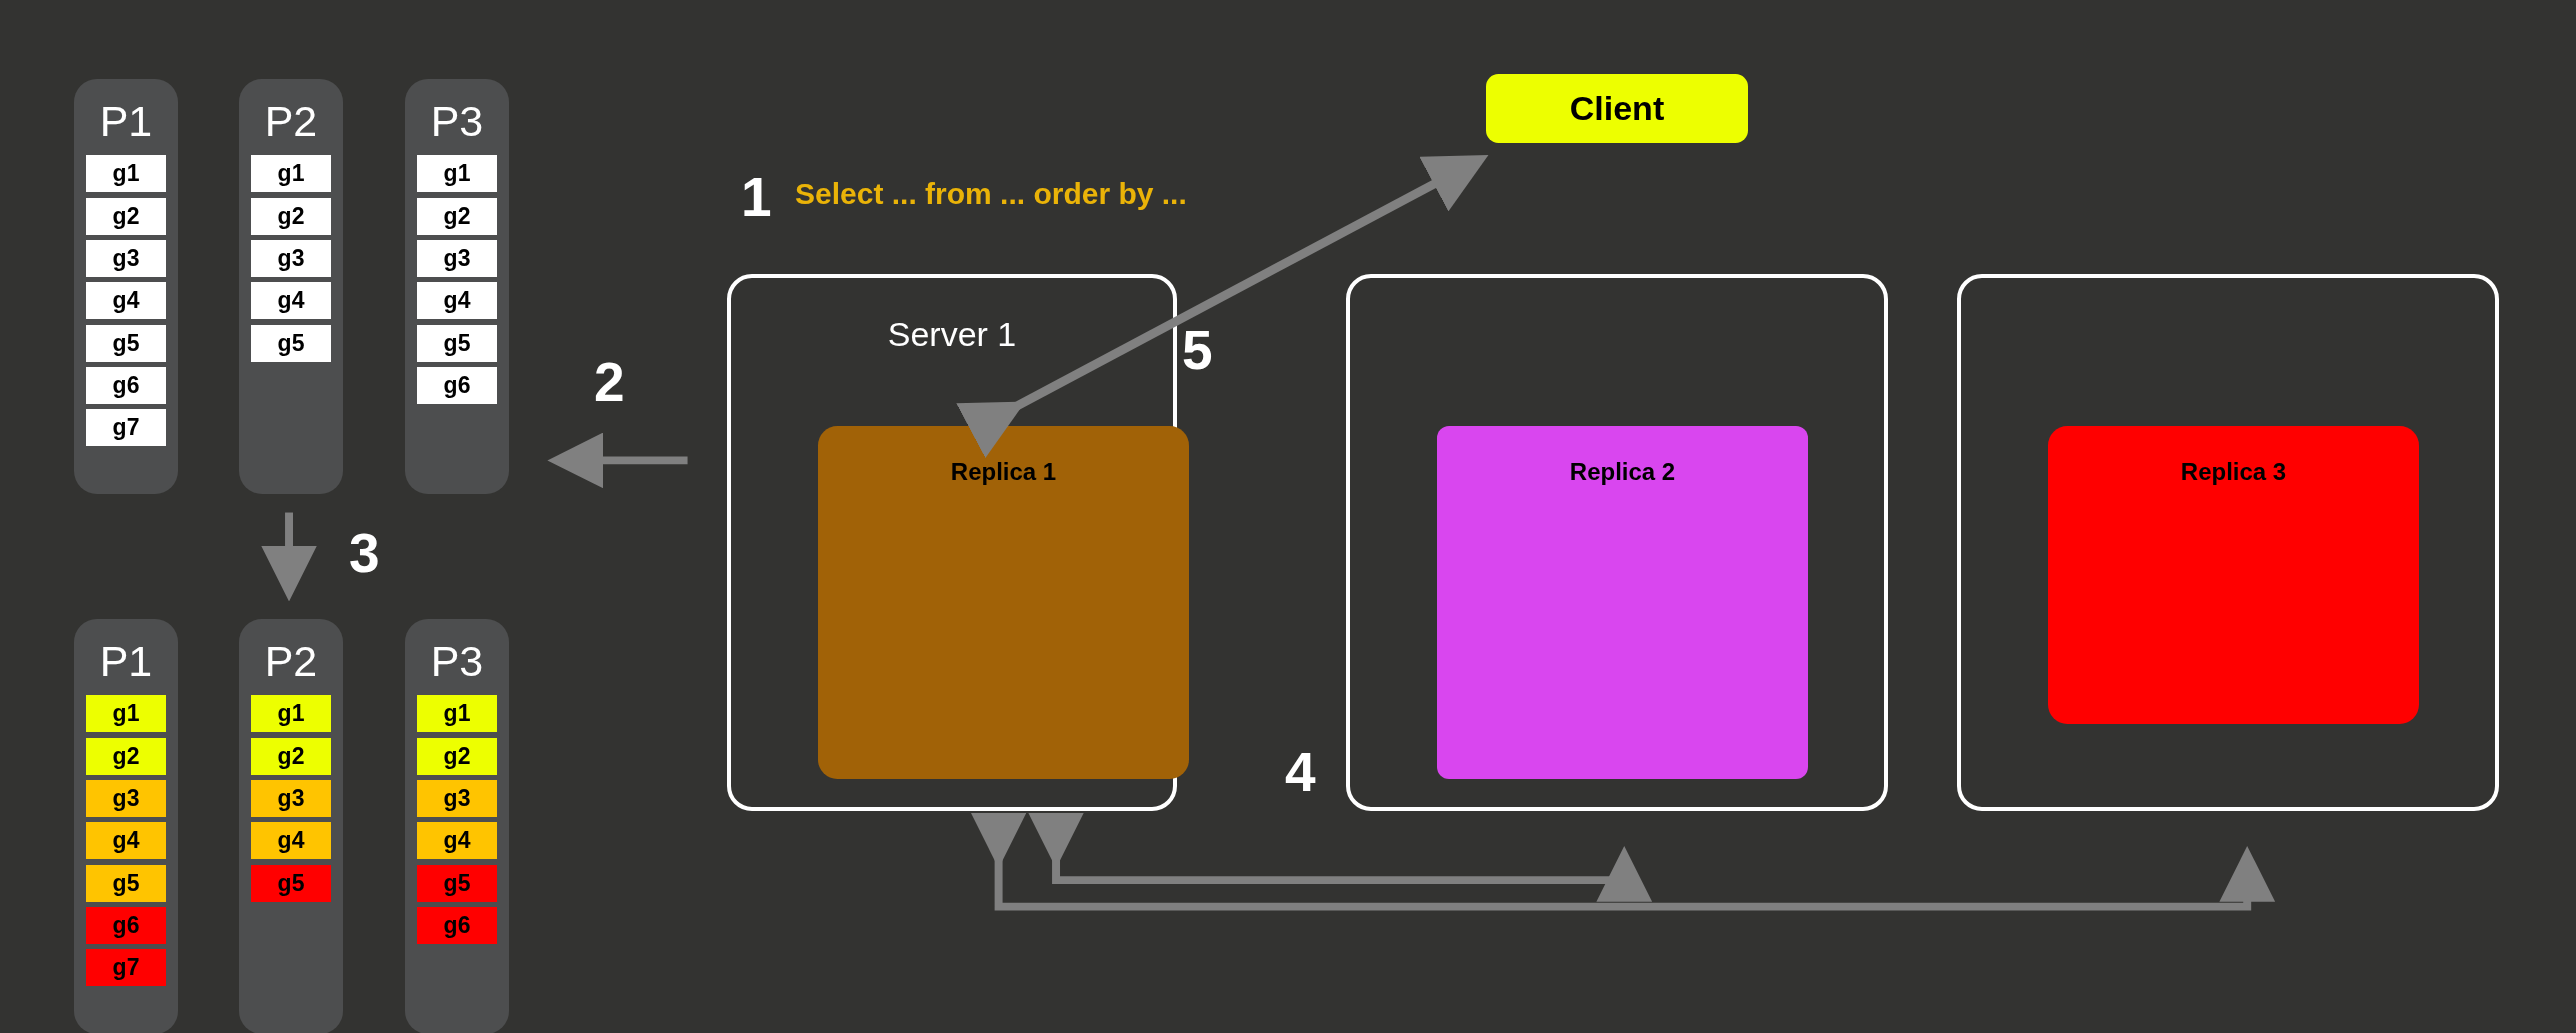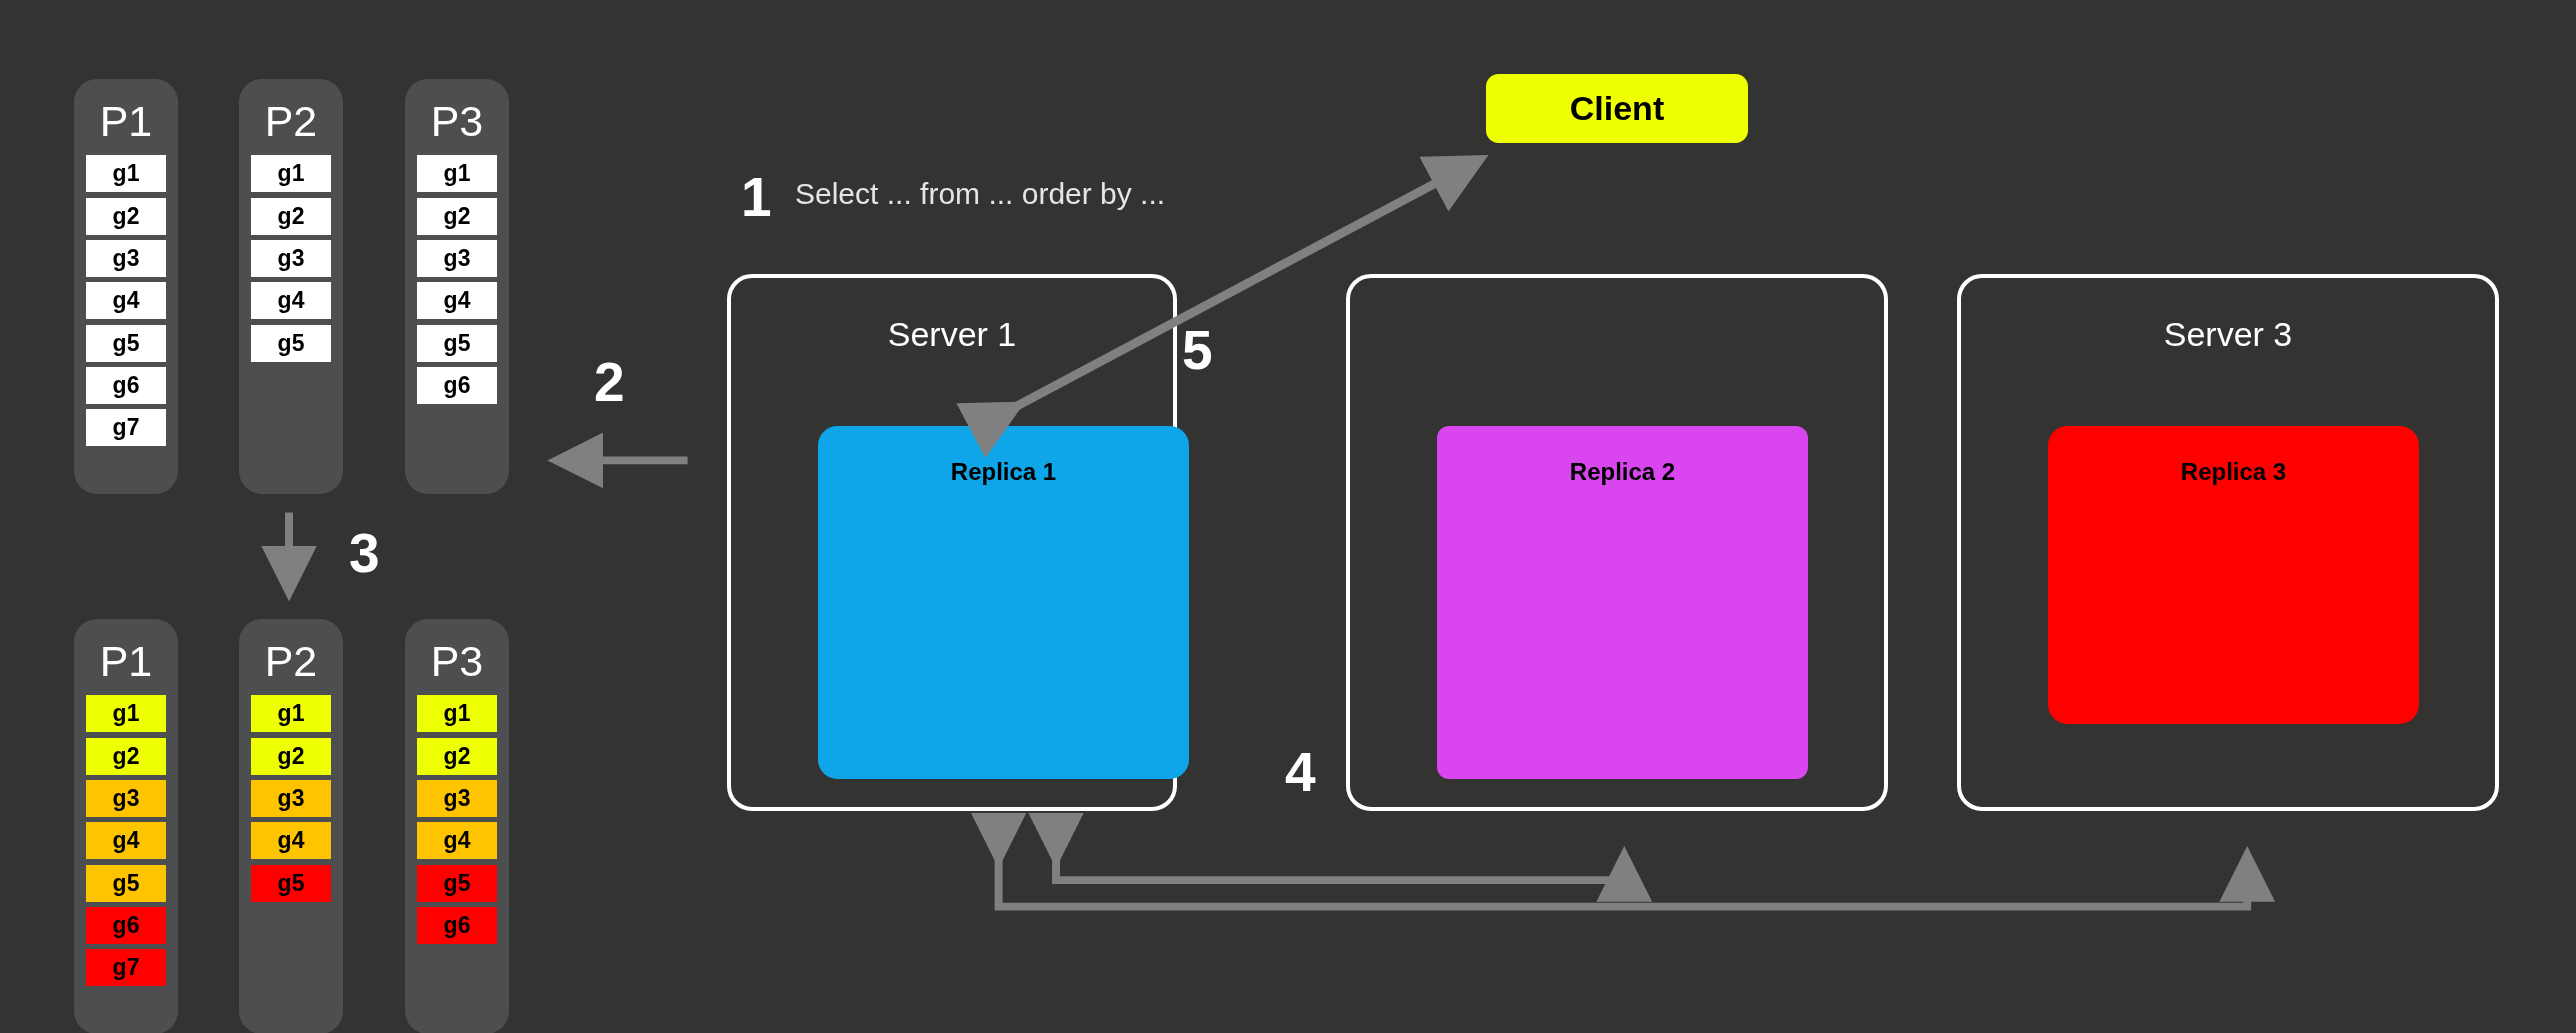--- a/index.html
+++ b/index.html
@@ -59,23 +59,23 @@
     position: absolute;
     color: #ffffff;
     font-weight: bold;
     line-height: 1;
     white-space: nowrap;
   }
 
   
   .query-caption {
     position: absolute;
-    color: #e5e5e5;
+    color: #eab308;
     font-size: 30px;
-    font-weight: normal;
+    font-weight: bold;
     white-space: nowrap;
     line-height: 1;
   }
 
   
   .client-box {
     position: absolute;
     background: #edff00;
     border-radius: 12.4px;
     display: flex;
@@ -108,21 +108,21 @@
   .replica-box {
     position: absolute;
     border-radius: 19.4px;
     color: #000000;
     font-size: 24px;
     font-weight: bold;
     text-align: center;
     box-sizing: border-box;
     padding-top: 32px;
   }
-  .rep-yellow { background: #0ea5e9; }
+  .rep-yellow { background: #a16207; }
   .rep-amber  { background: #d946ef; border-radius: 12px; }
   .rep-red    { background: #ff0000; }
 
   
   #arrows {
     position: absolute;
     left: 0; top: 0;
     width: 2576px;
     height: 1033px;
     pointer-events: none;
@@ -224,21 +224,20 @@
     </div>
   </div>
 
   <div class="server-box" style="left:1346px; top:274px; width:542px; height:537px;">
     <div class="replica-box rep-amber" style="left:87px; top:148px; width:371px; height:353px;">
       <span>Replica 2</span>
     </div>
   </div>
 
   <div class="server-box" style="left:1957px; top:274px; width:542px; height:537px;">
-    <div class="server-title">Server 3</div>
     <div class="replica-box rep-red" style="left:87px; top:148px; width:371px; height:298px;">
       <span>Replica 3</span>
     </div>
   </div>
 
   <svg id="arrows" viewBox="0 0 2915 1169">
     <defs>
       <marker id="ah" markerWidth="7" markerHeight="7" refX="5.6" refY="3.5" orient="auto" markerUnits="strokeWidth">
         <path d="M0,0 L7,3.5 L0,7 Z" fill="#808080"></path>
       </marker>

